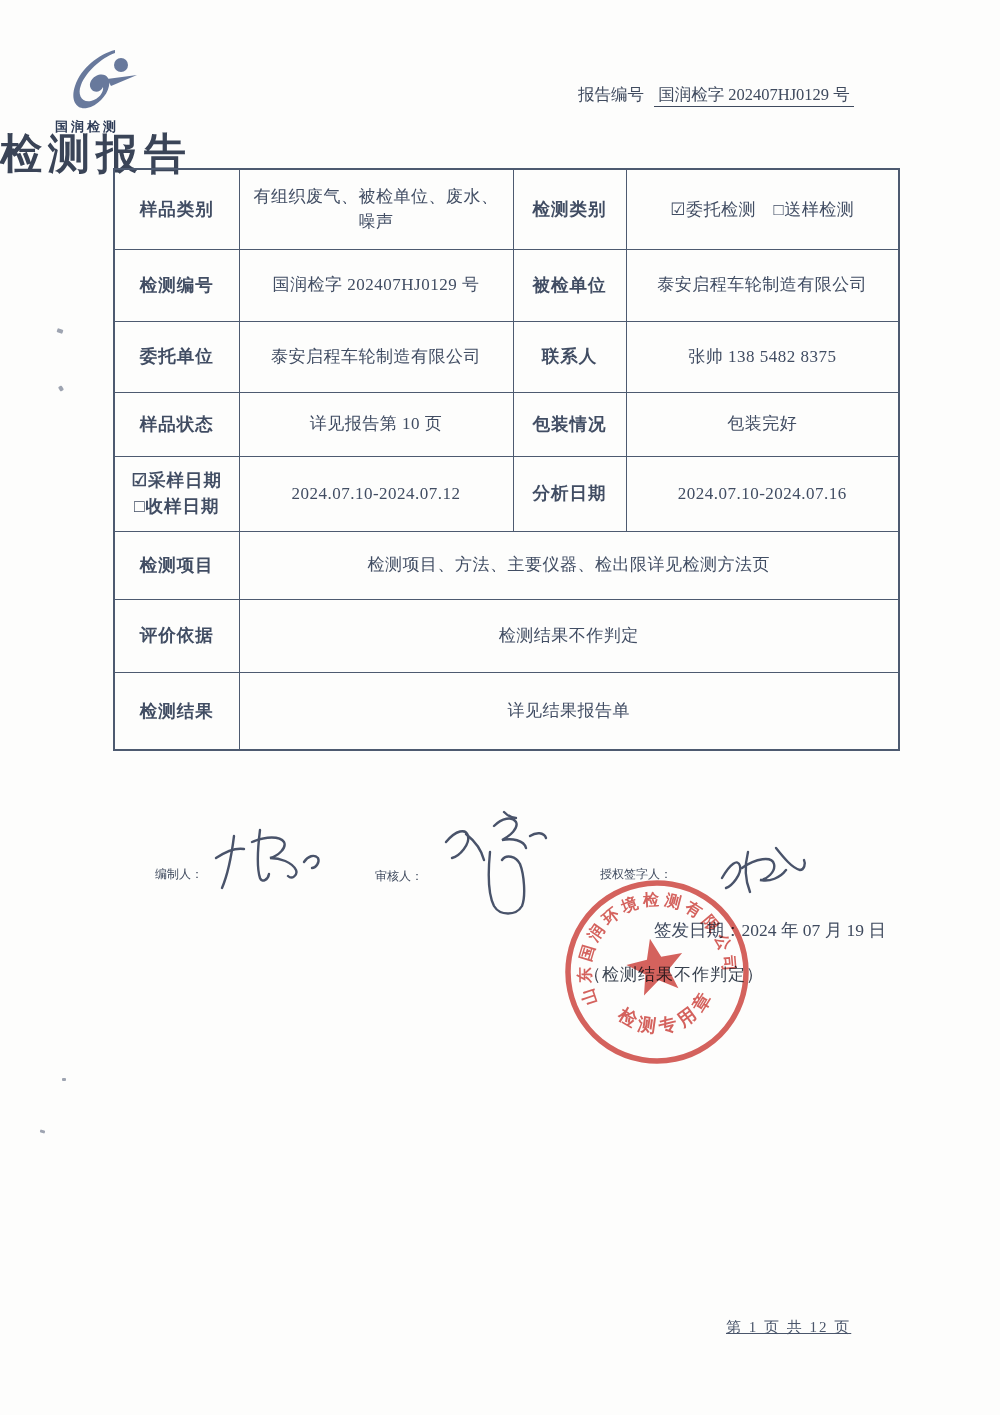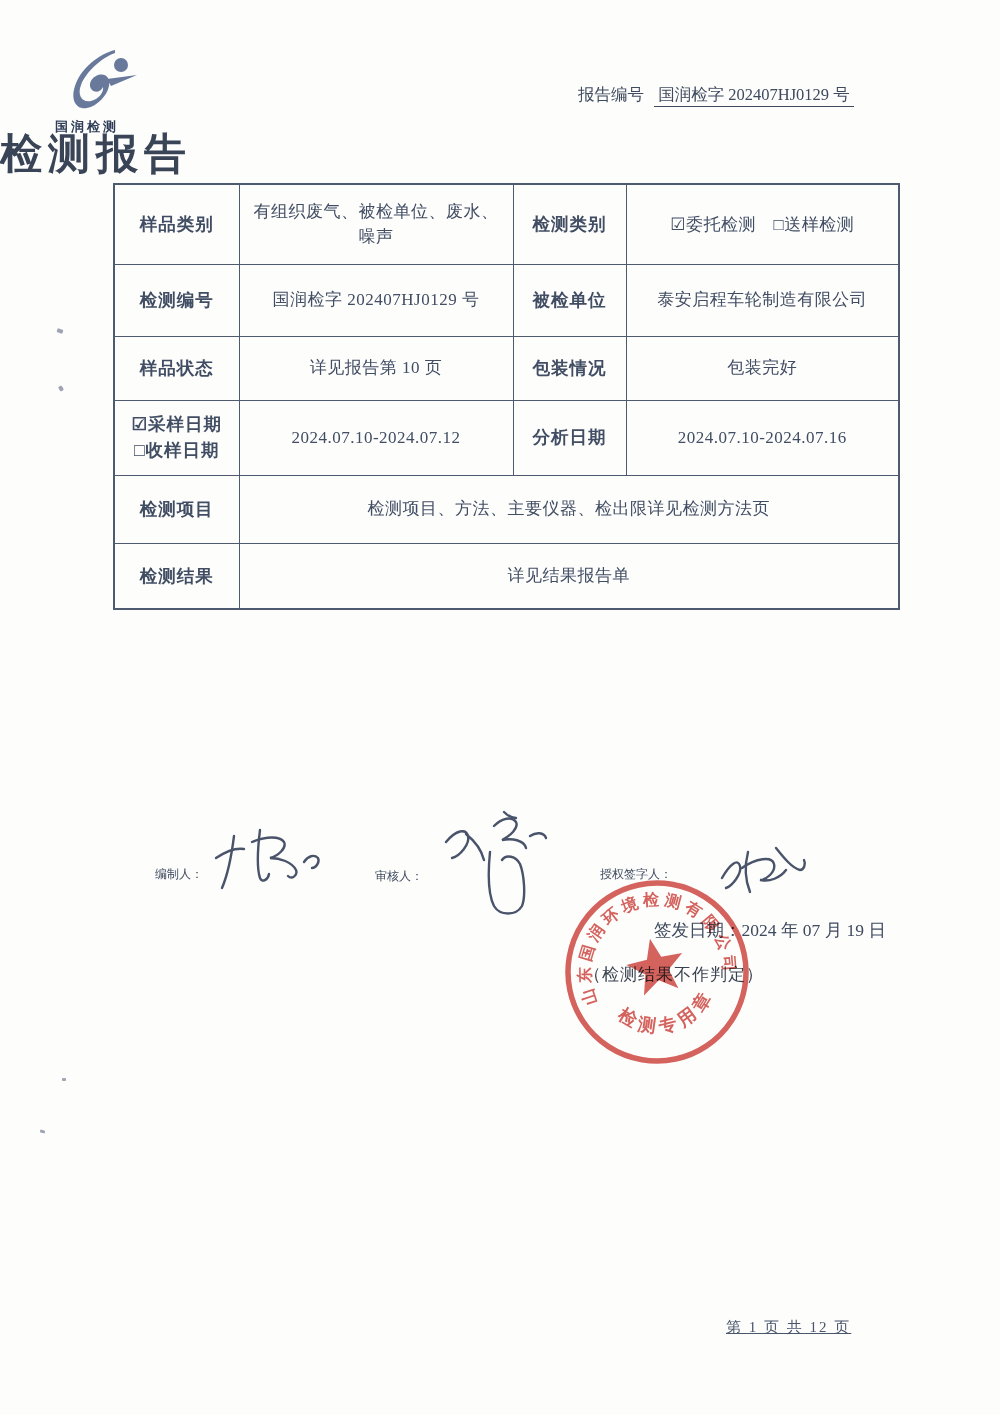--- a/index.html
+++ b/index.html
@@ -34,21 +34,21 @@
   }
   .report-no .val{border-bottom:1.5px solid #3f4a5e;padding:0 4px 2px 4px;margin-left:6px;}
   
   .title{
     position:absolute;left:0;top:126px;width:100%;
     text-align:left;font-size:42px;font-weight:bold;letter-spacing:6px;
     color:var(--title-ink);
   }
   
   table.info{
-    position:absolute;left:113px;top:183px;width:785px;
+    position:absolute;left:113px;top:168px;width:785px;
     border-collapse:collapse;table-layout:fixed;
     font-size:17px;color:var(--ink);
   }
   table.info{border:2.5px solid var(--border);}
   table.info td{
     border:1.5px solid var(--border);
     text-align:center;vertical-align:middle;
     padding:4px 10px;line-height:1.5;
   }
   td.lbl{font-weight:bold;font-size:17.5px;letter-spacing:1px;}
@@ -107,40 +107,50 @@
         <td class="val">有组织废气、被检单位、废水、噪声</td>
         <td class="lbl">检测类别</td>
         <td class="val">☑委托检测　□送样检测</td>
       </tr>
       <tr style="height:72px">
         <td class="lbl">检测编号</td>
         <td class="val">国润检字 202407HJ0129 号</td>
         <td class="lbl">被检单位</td>
         <td class="val">泰安启程车轮制造有限公司</td>
       </tr>
+      <tr style="height:71px">
+        <td class="lbl">委托单位</td>
+        <td class="val">泰安启程车轮制造有限公司</td>
+        <td class="lbl">联系人</td>
+        <td class="val">张帅 138 5482 8375</td>
+      </tr>
       <tr style="height:64px">
         <td class="lbl">样品状态</td>
         <td class="val">详见报告第 10 页</td>
         <td class="lbl">包装情况</td>
         <td class="val">包装完好</td>
       </tr>
       <tr style="height:75px">
         <td class="lbl two-line">
           <span>☑采样日期</span>
           <span>□收样日期</span>
         </td>
         <td class="val">2024.07.10-2024.07.12</td>
         <td class="lbl">分析日期</td>
         <td class="val">2024.07.10-2024.07.16</td>
       </tr>
       <tr style="height:68px">
         <td class="lbl">检测项目</td>
         <td class="val" colspan="3">检测项目、方法、主要仪器、检出限详见检测方法页</td>
       </tr>
-      <tr style="height:66px">
+      <tr style="height:73px">
+        <td class="lbl">评价依据</td>
+        <td class="val" colspan="3">检测结果不作判定</td>
+      </tr>
+      <tr style="height:78px">
         <td class="lbl">检测结果</td>
         <td class="val" colspan="3">详见结果报告单</td>
       </tr>
     </tbody>
   </table>
 
   <div class="sig-label" style="left:155px;top:866px">编制人：</div>
   <svg class="sig-svg" style="left:208px;top:822px" width="130" height="80" viewBox="0 0 130 80">
     <g fill="none" stroke="#49536a" stroke-width="2.4" stroke-linecap="round">
       <path d="M26,14 C24,30 20,52 14,66"></path>

